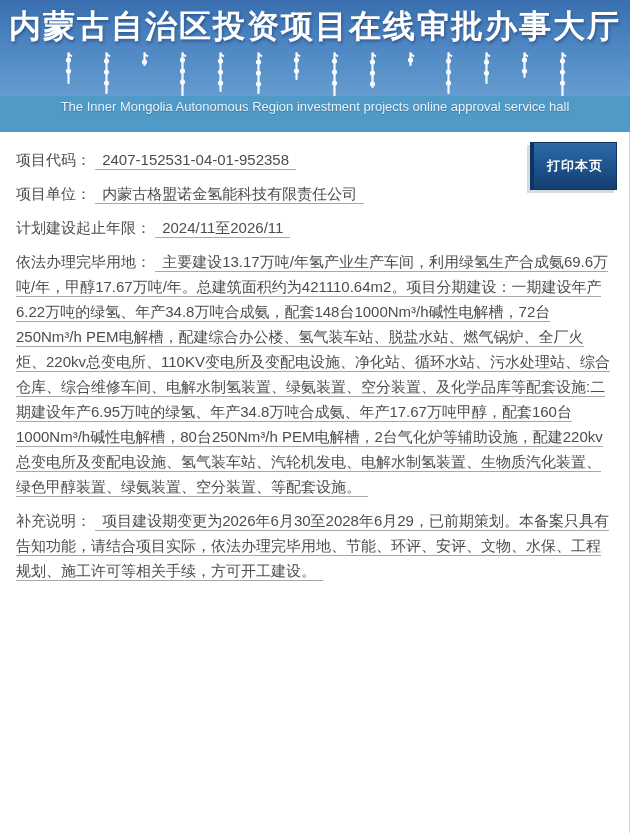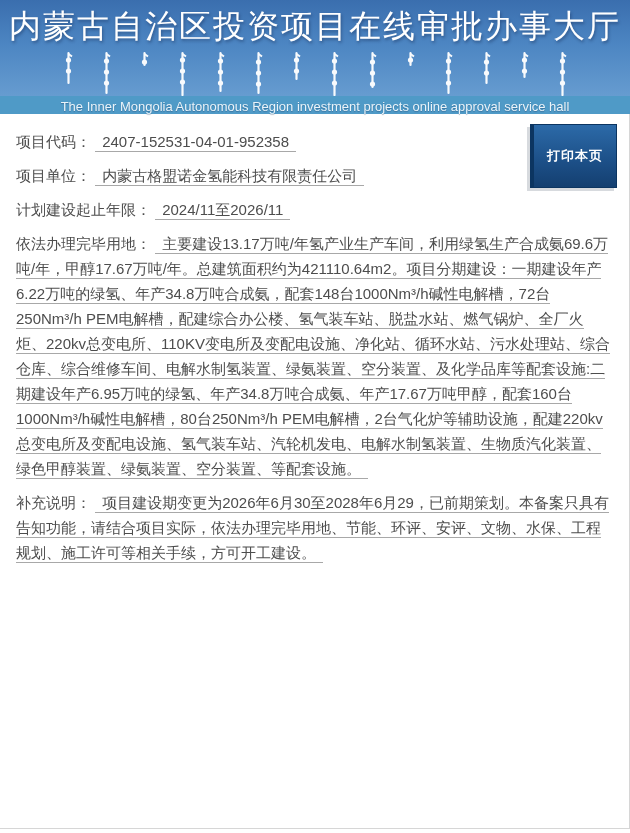--- a/index.html
+++ b/index.html
@@ -9,44 +9,44 @@
     color:#4d4d4d; background:#fff;
   }
   
   .header {
     height:96px;
     background:linear-gradient(180deg,#3a6eae 0%,#4c85c2 45%,#669cd0 100%);
     text-align:center; overflow:hidden;
   }
   .header-title {
     margin:0; padding-top:5px;
-    font-size:32px; font-weight:normal; color:#ffffff; letter-spacing:2px;
+    font-size:32px; font-weight:bold; color:#ffffff; letter-spacing:2px;
     text-shadow:1px 2px 3px rgba(20,40,80,.45);
     white-space:nowrap;
   }
   .mongolian-row {
     height:50px; display:flex; justify-content:center; align-items:flex-start;
     gap:27px; margin-top:2px;
   }
   .header-en {
-    height:18px; line-height:21px; background:#4f9ac7;
+    height:36px; line-height:21px; background:#4f9ac7;
     color:#eaf4fa; font-size:13px; text-align:center;
     text-shadow:0 1px 1px rgba(30,60,100,.4);
   }
   
   .content {
     padding:6px 10px 8px 8px; position:relative;
     border-right:1px solid #d6d6d6; border-bottom:1px solid #d6d6d6;
     min-height:700px; font-size:15px;
   }
   .print-btn {
     float:right; margin:4px 2px 0 0;
     background:linear-gradient(180deg,#2c6aa8 0%,#1c4f87 60%,#143f70 100%);
     color:#fff; font-weight:bold; font-size:13px;
-    padding:22px 13px; border:1px solid #0c3561; border-left:4px solid #0c3561;
+    padding:14px 13px; border:1px solid #0c3561; border-left:4px solid #0c3561;
     box-shadow:-3px 3px 0 rgba(140,150,160,.35);
     cursor:pointer; font-family:inherit; letter-spacing:1px;
   }
   .doc-title {
     text-align:center; font-size:20px; font-weight:bold; color:#3f3f3f;
     margin:30px 0 26px; letter-spacing:2px; clear:none;
   }
   p.line { margin:9px 8px; line-height:25px; }
   p.para { margin:12px 0; line-height:25px; text-indent:2.4em; }
   .label { color:#4d4d4d; }

